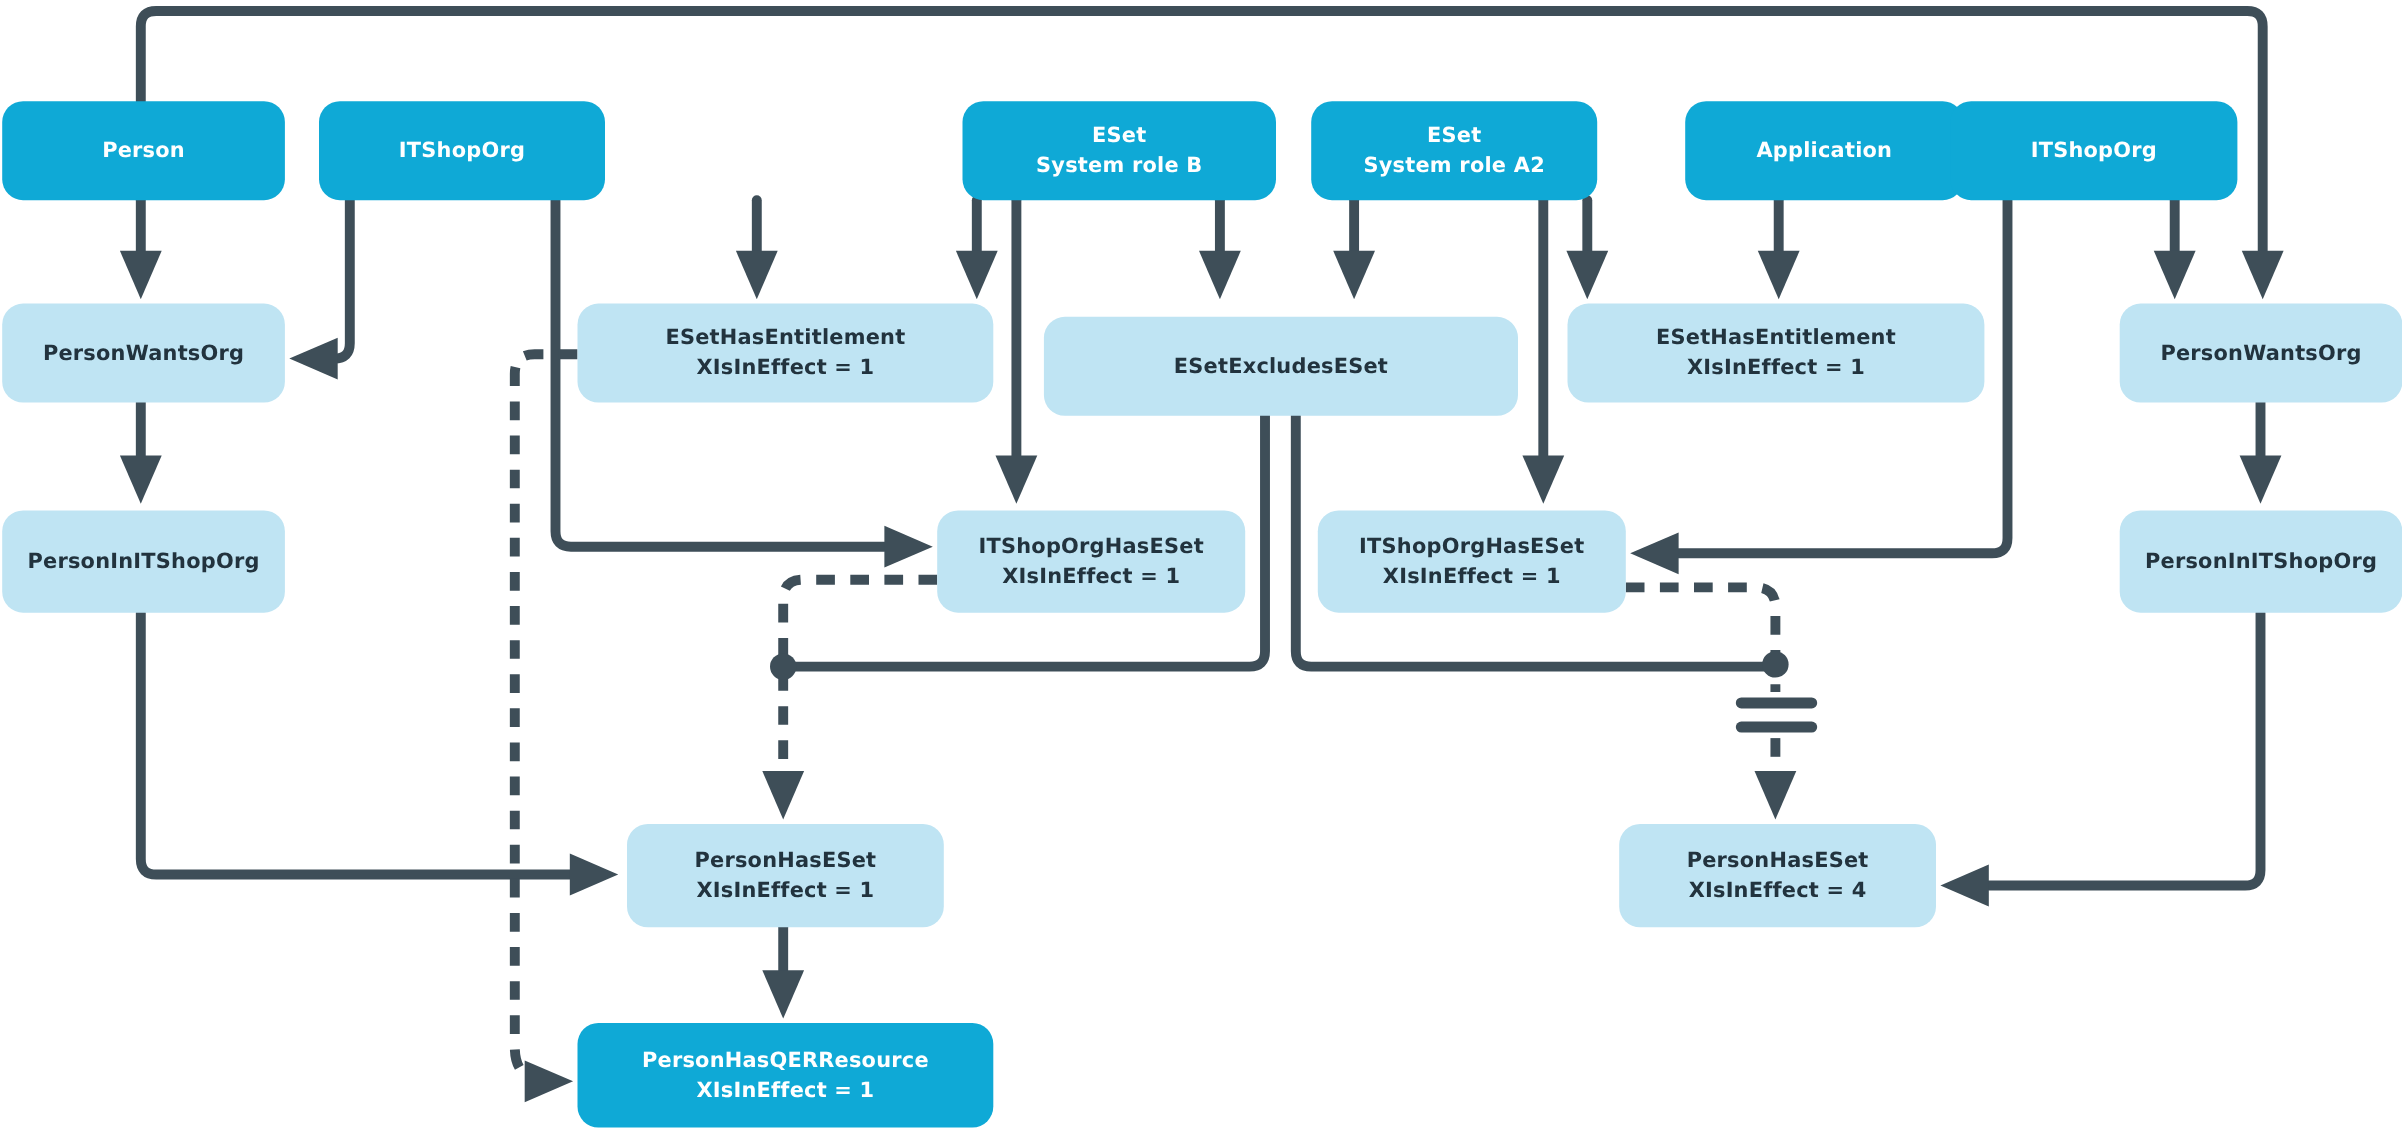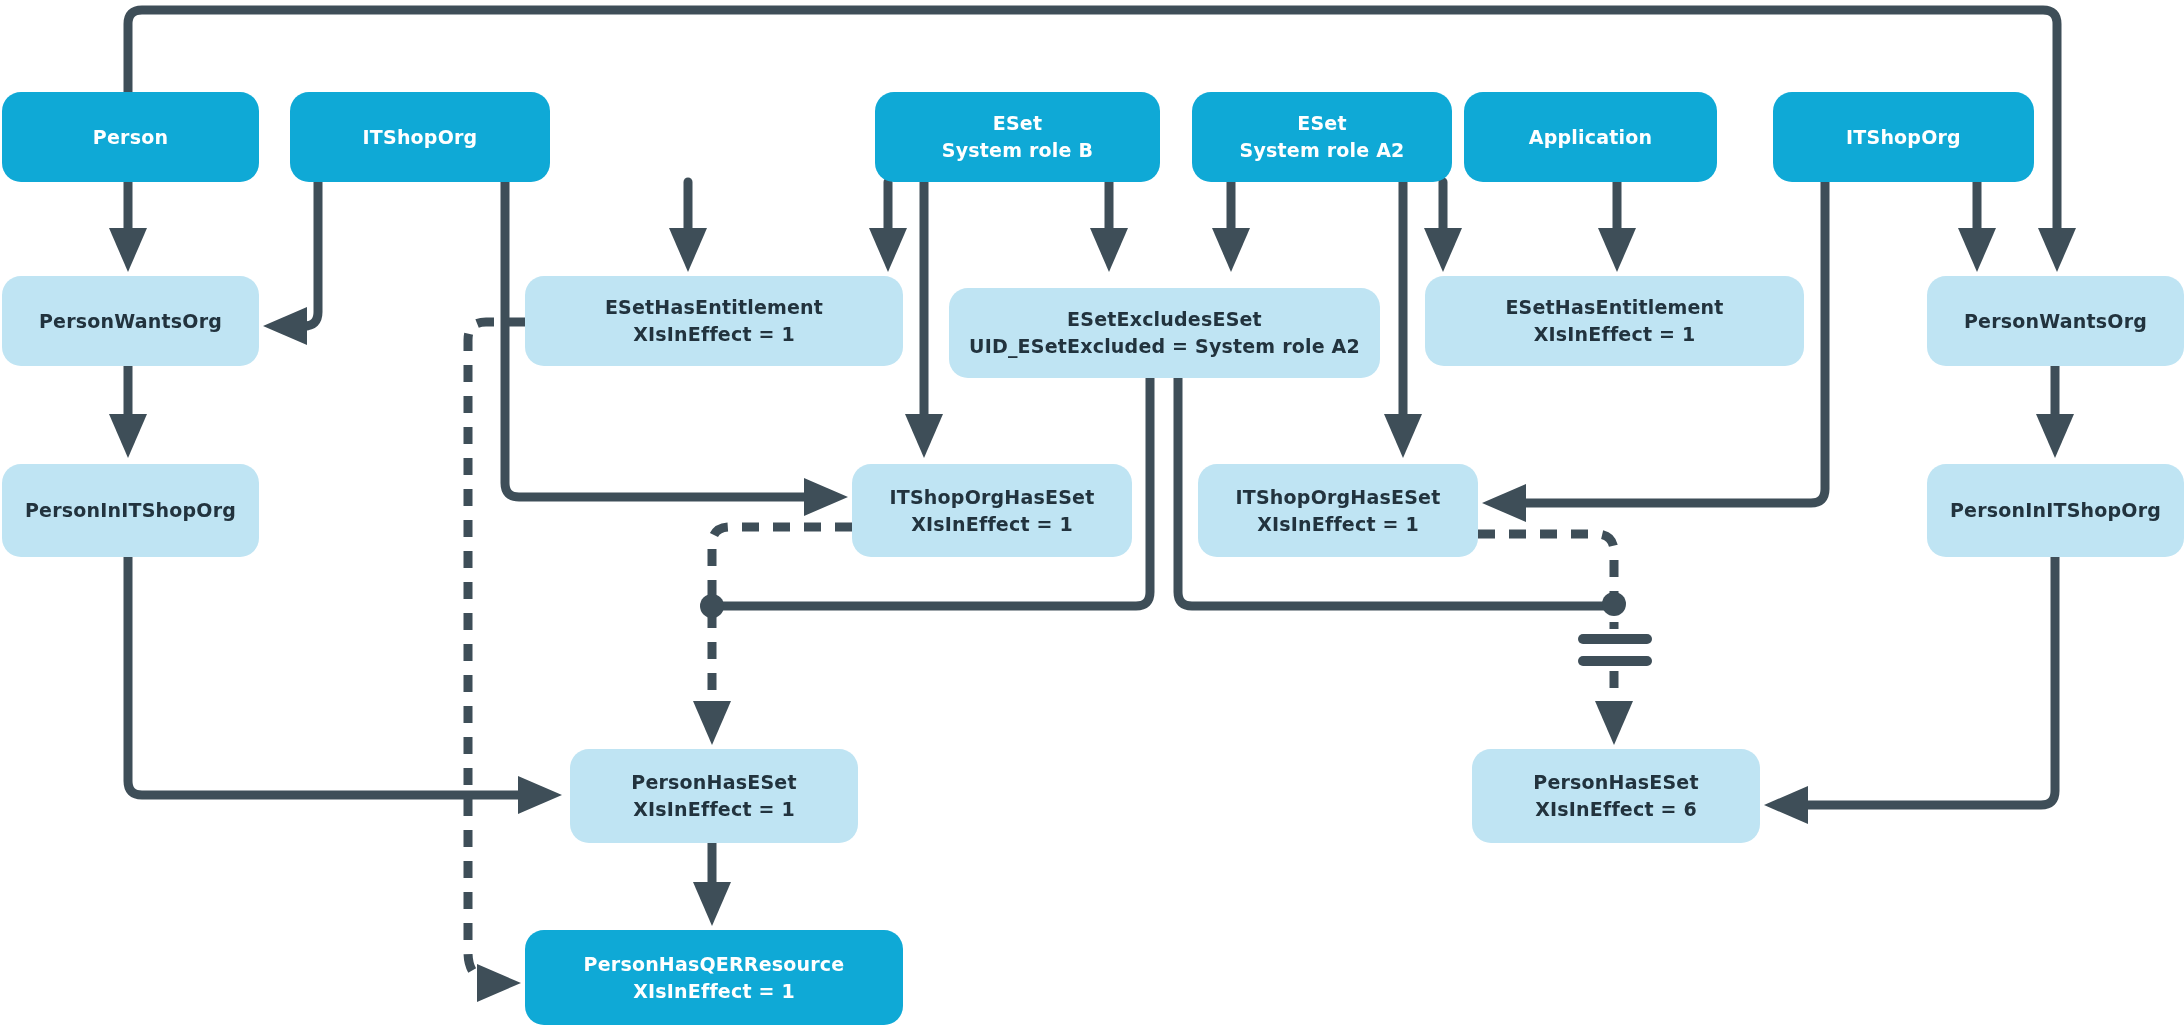--- a/index.html
+++ b/index.html
@@ -151,37 +151,36 @@
     <span>ITShopOrg</span>
   </div>
   <div class="node entity" style="left:875px;top:92px;width:285px;height:90px">
     <span>ESet</span>
     <span>System role B</span>
   </div>
   <div class="node entity" style="left:1192px;top:92px;width:260px;height:90px">
     <span>ESet</span>
     <span>System role A2</span>
   </div>
-  <div class="node entity" style="left:1464px;top:92px;width:253px;height:90px">
+  <div class="node entity" style="left:1532px;top:92px;width:253px;height:90px">
     <span>Application</span>
   </div>
   <div class="node entity" style="left:1773px;top:92px;width:261px;height:90px">
     <span>ITShopOrg</span>
   </div>
 
   <div class="node assignment" style="left:2px;top:276px;width:257px;height:90px">
     <span>PersonWantsOrg</span>
   </div>
   <div class="node assignment" style="left:525px;top:276px;width:378px;height:90px">
     <span>ESetHasEntitlement</span>
     <span>XIsInEffect = 1</span>
   </div>
   <div class="node assignment" style="left:949px;top:288px;width:431px;height:90px">
     <span>ESetExcludesESet</span>
-    <span>UID_ESetExcluded = System role A2</span>
   </div>
   <div class="node assignment" style="left:1425px;top:276px;width:379px;height:90px">
     <span>ESetHasEntitlement</span>
     <span>XIsInEffect = 1</span>
   </div>
   <div class="node assignment" style="left:1927px;top:276px;width:257px;height:90px">
     <span>PersonWantsOrg</span>
   </div>
 
   <div class="node assignment" style="left:2px;top:464px;width:257px;height:93px">
@@ -198,21 +197,21 @@
   <div class="node assignment" style="left:1927px;top:464px;width:257px;height:93px">
     <span>PersonInITShopOrg</span>
   </div>
 
   <div class="node assignment" style="left:570px;top:749px;width:288px;height:94px">
     <span>PersonHasESet</span>
     <span>XIsInEffect = 1</span>
   </div>
   <div class="node assignment" style="left:1472px;top:749px;width:288px;height:94px">
     <span>PersonHasESet</span>
-    <span>XIsInEffect = 6</span>
+    <span>XIsInEffect = 4</span>
   </div>
 
   <div class="node entity" style="left:525px;top:930px;width:378px;height:95px">
     <span>PersonHasQERResource</span>
     <span>XIsInEffect = 1</span>
   </div>
 
 </div>
 
 </body></html>

